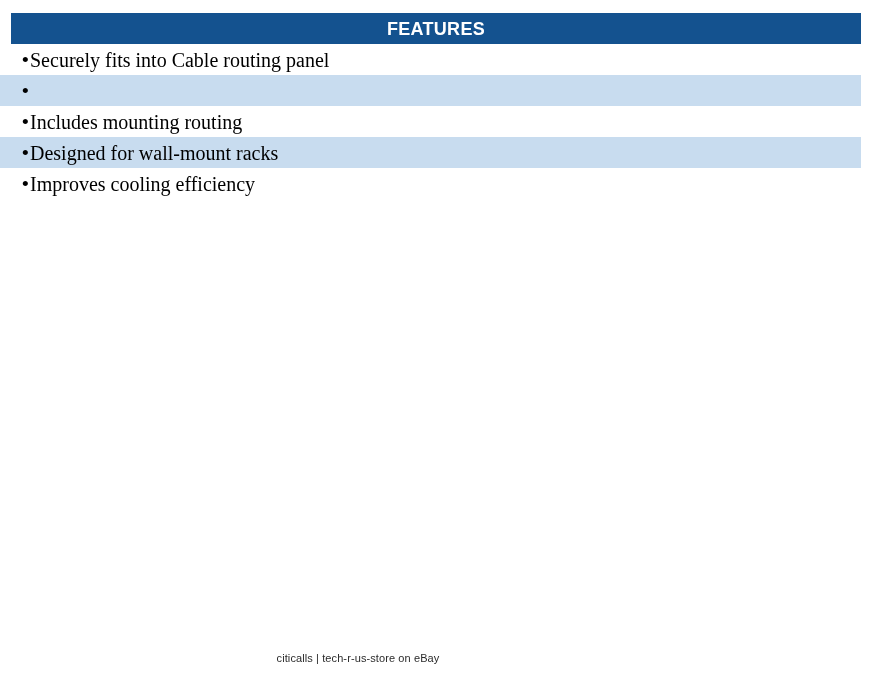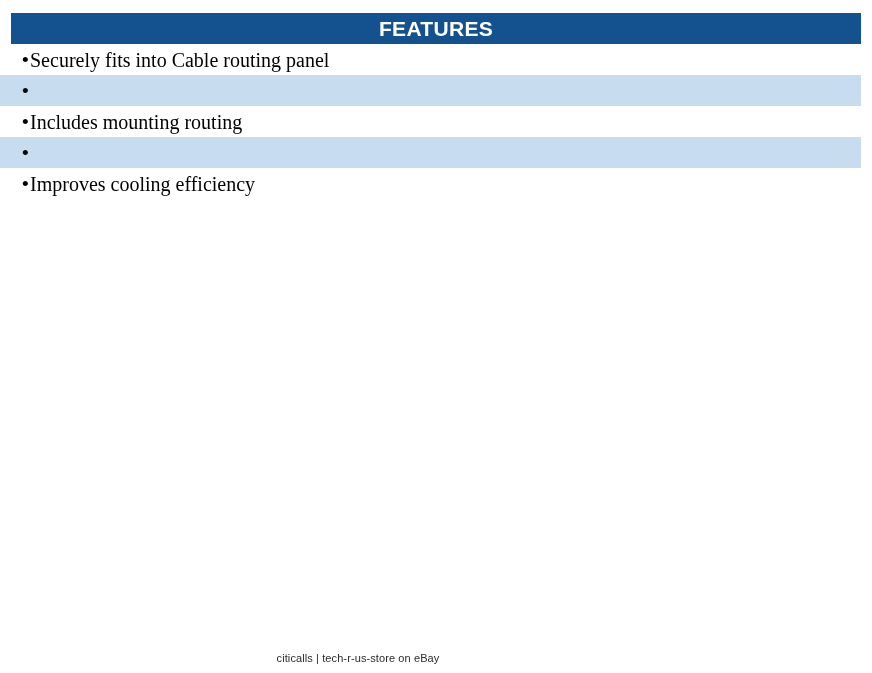--- a/index.html
+++ b/index.html
@@ -36,21 +36,21 @@
   .features-header {
     height: 31px;
     background: #14528F;
     display: flex;
     align-items: center;
     justify-content: center;
   }
 
   .features-header-title {
     color: #ffffff;
-    font-size: 21px;
+    font-size: 18px;
     font-weight: bold;
     letter-spacing: 0.3px;
     line-height: 1;
     font-family: "Liberation Sans", sans-serif;
   }
 
   .features-list {
     list-style: none;
     margin: 0;
     padding: 0;
@@ -129,20 +129,21 @@
         <span class="feature-bullet">•</span>
       </li>
 
       <li class="feature-row">
         <span class="feature-bullet">•</span>
         <span class="feature-text">Includes mounting routing</span>
       </li>
 
       <li class="feature-row striped">
         <span class="feature-bullet">•</span>
+        <span class="feature-text">Designed for wall-mount racks</span>
       </li>
 
       <li class="feature-row">
         <span class="feature-bullet">•</span>
         <span class="feature-text">Improves cooling efficiency</span>
       </li>
 
     </ul>
   </section>
 

